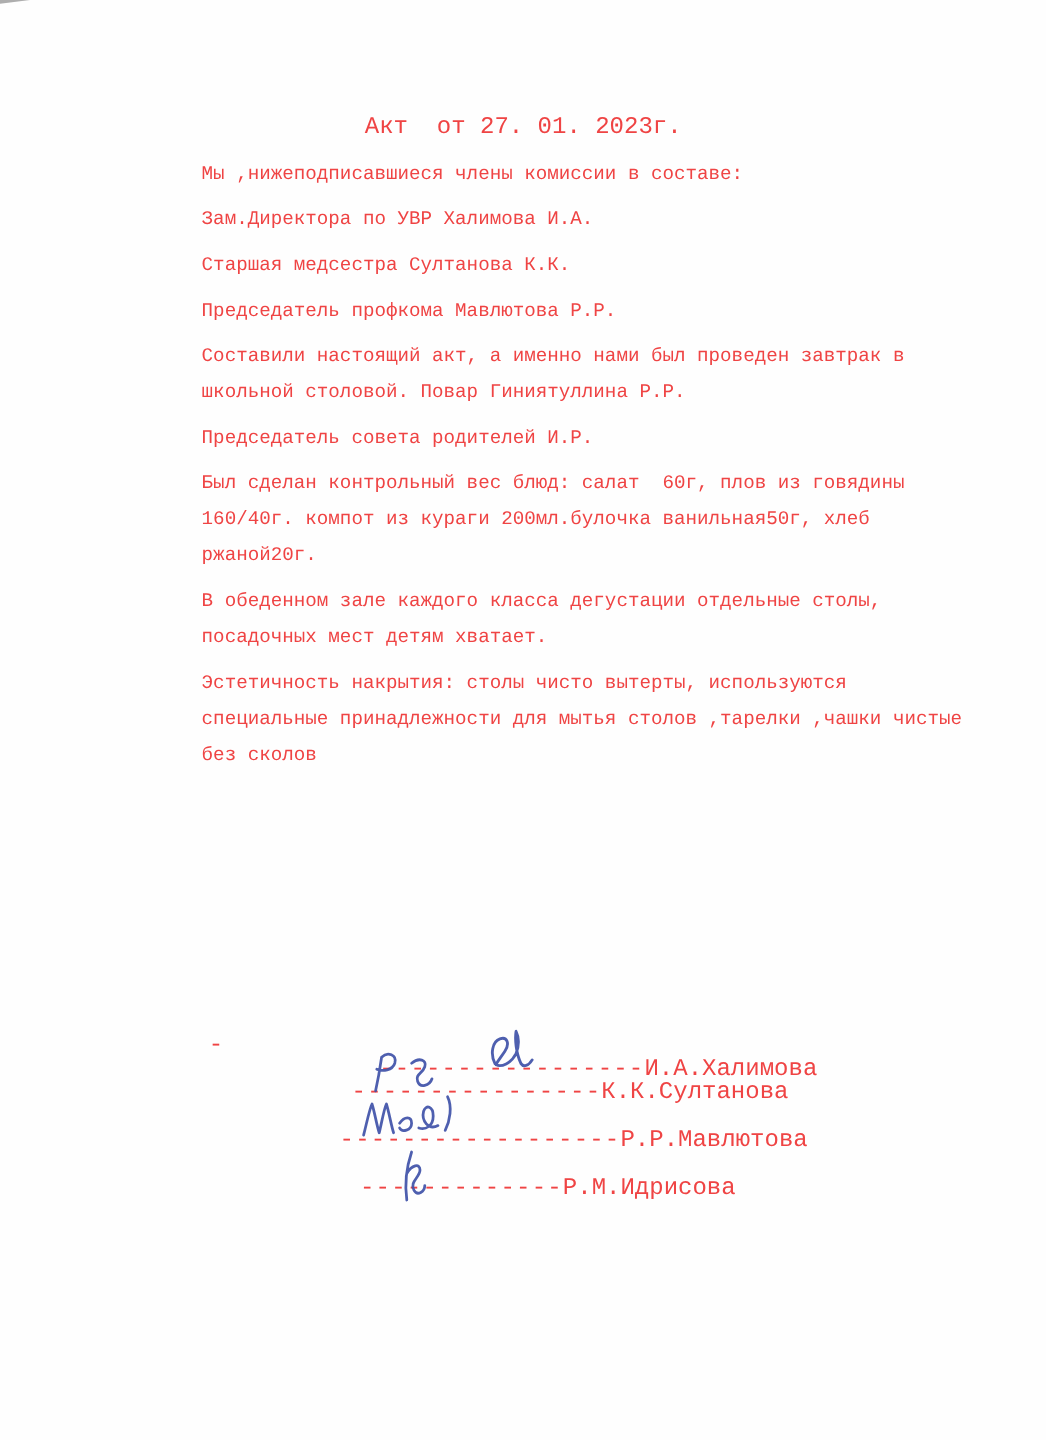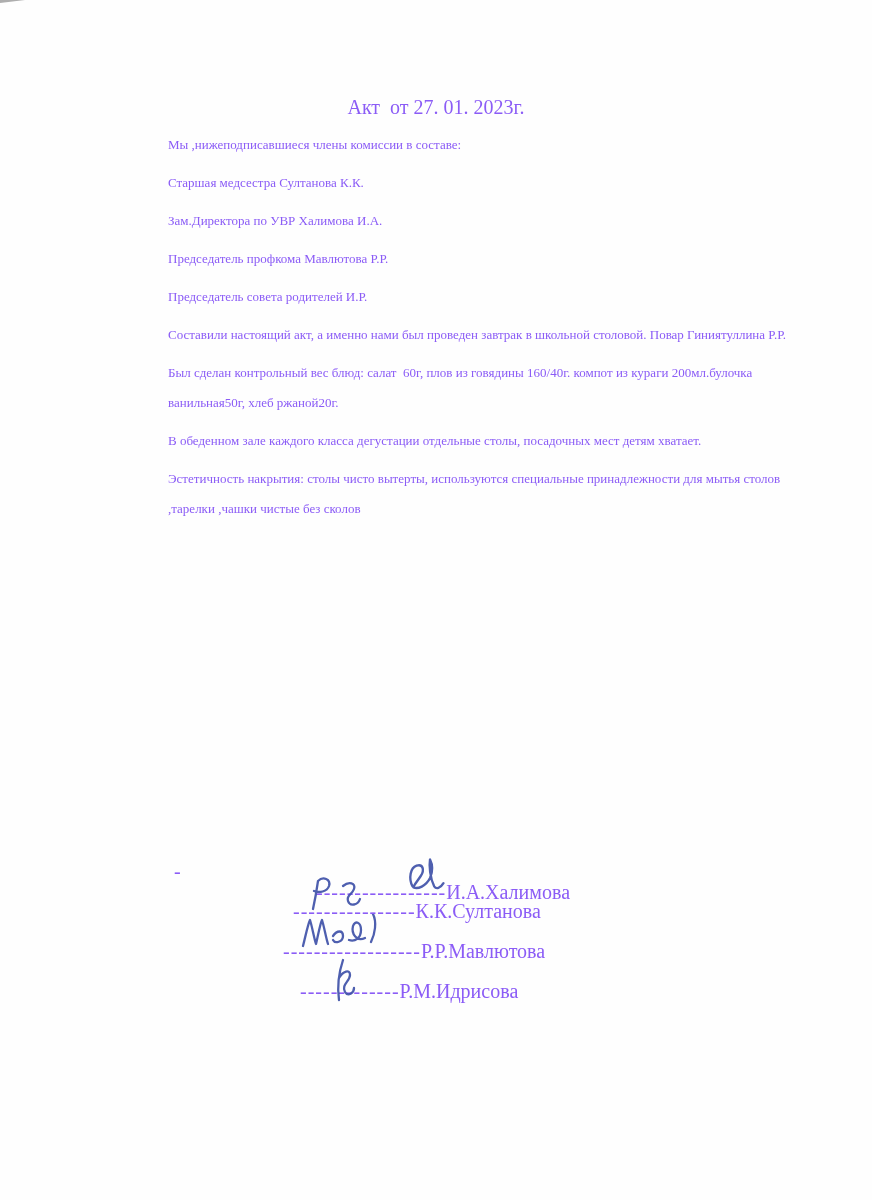--- a/index.html
+++ b/index.html
@@ -6,22 +6,22 @@
     margin: 0;
     padding: 0;
     background: #ffffff;
   }
   .page {
     position: relative;
     width: 872px;
     height: 1200px;
     background: #fefefe;
     overflow: hidden;
-    font-family: Liberation Serif, serif;
-    color: #8b5cf6;
+    font-family: Liberation Mono, monospace;
+    color: #ef4444;
   }
   
   .scan-artifact {
     position: absolute;
     top: -3px;
     left: -8px;
     width: 96px;
     height: 7px;
     background: #6b6b6b;
     opacity: 0.55;
@@ -39,21 +39,21 @@
     white-space: pre-wrap;
   }
   .content {
     position: absolute;
     top: 130px;
     left: 168px;
     width: 648px;
   }
   .content p {
     margin: 0 0 8px 0;
-    font-size: 13px;
+    font-size: 16px;
     line-height: 30px;
     white-space: pre-wrap;
   }
   .stray-dash {
     position: absolute;
     left: 174px;
     top: 860px;
     font-size: 20px;
   }
   .signatures {
@@ -95,25 +95,25 @@
 <body>
 
 <div class="page">
 
   <div class="scan-artifact"></div>
 
   <div class="title">Акт  от 27. 01. 2023г.</div>
 
   <div class="content">
     <p>Мы ,нижеподписавшиеся члены комиссии в составе:</p>
+    <p>Зам.Директора по УВР Халимова И.А.</p>
     <p>Старшая медсестра Султанова К.К.</p>
-    <p>Зам.Директора по УВР Халимова И.А.</p>
     <p>Председатель профкома Мавлютова Р.Р.</p>
+    <p>Составили настоящий акт, а именно нами был проведен завтрак в школьной столовой. Повар Гиниятуллина Р.Р.</p>
     <p>Председатель совета родителей И.Р.</p>
-    <p>Составили настоящий акт, а именно нами был проведен завтрак в школьной столовой. Повар Гиниятуллина Р.Р.</p>
     <p>Был сделан контрольный вес блюд: салат  60г, плов из говядины 160/40г. компот из кураги 200мл.булочка ванильная50г, хлеб ржаной20г.</p>
     <p>В обеденном зале каждого класса дегустации отдельные столы, посадочных мест детям хватает.</p>
     <p>Эстетичность накрытия: столы чисто вытерты, используются специальные принадлежности для мытья столов ,тарелки ,чашки чистые без сколов</p>
   </div>
 
   <div class="stray-dash">-</div>
 
   <div class="signatures">
 
     <div class="sig-row sig-row-1">

